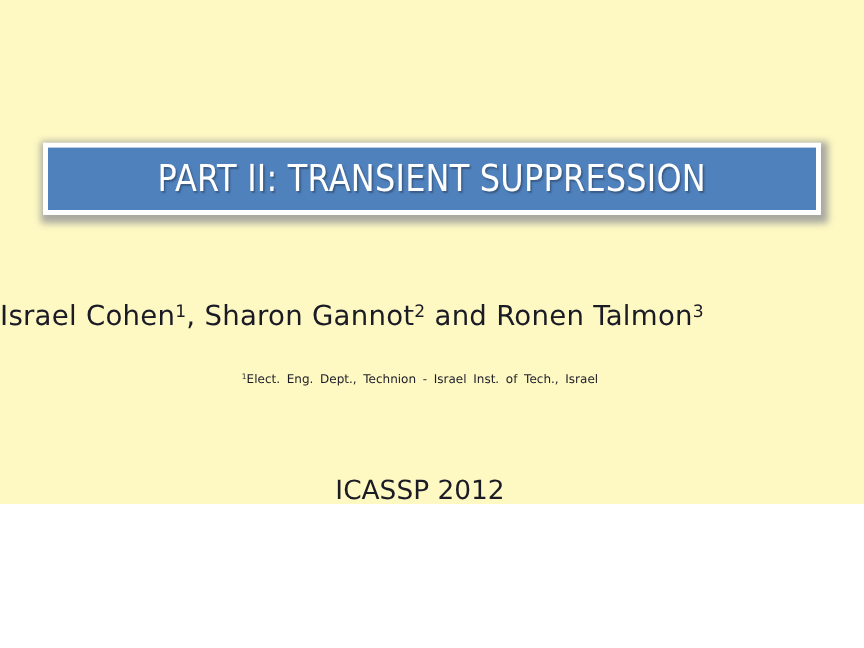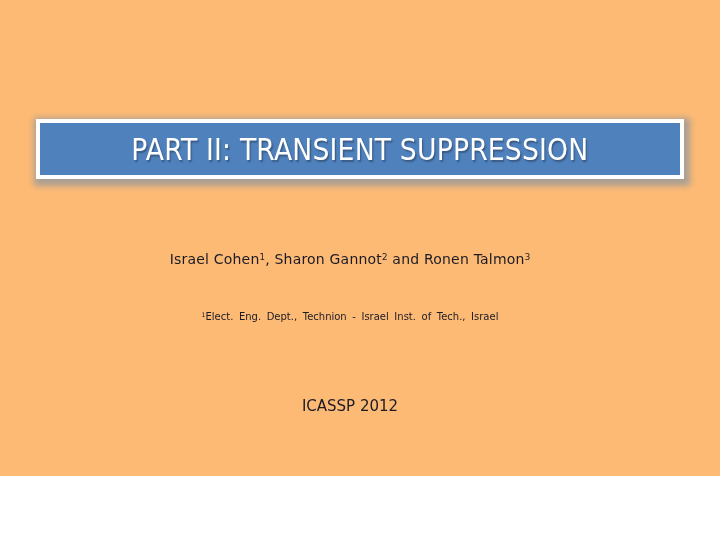--- a/index.html
+++ b/index.html
@@ -13,22 +13,22 @@
     font-family: "DejaVu Sans", sans-serif;
     overflow: hidden;
     position: relative;
   }
 
   .slide {
     position: absolute;
     left: 0;
     top: 0;
     width: 720px;
-    height: 476px;
-    background: #fdba74;
+    height: 420px;
+    background: #fef9c3;
   }
 
   
   .banner-wrap {
     position: absolute;
     left: 30px;
     top: 114px;
     width: 660px;
     height: 72px;
   }
@@ -78,22 +78,21 @@
     transform-origin: center center;
     white-space: nowrap;
     text-shadow: 1.5px 1.5px 1.4px rgba(40, 60, 85, 0.55);
   }
 
   .authors {
     position: absolute;
     top: 251px;
     left: 0;
     width: 700px;
-    text-align: center;
-    font-size: 14px;
+    font-size: 23px;
     line-height: 1.2;
     letter-spacing: 0.2px;
     color: #1b1b26;
     white-space: nowrap;
   }
 
   .affiliations {
     position: absolute;
     top: 310px;
     left: 0;
@@ -110,21 +109,21 @@
   .aff-line.wide {
     word-spacing: 2.4px;
   }
 
   .venue {
     position: absolute;
     top: 397px;
     left: 0;
     width: 700px;
     text-align: center;
-    font-size: 15px;
+    font-size: 22px;
     line-height: 1.2;
     color: #1b1b26;
     white-space: nowrap;
   }
 
   sup {
     font-size: 0.62em;
     vertical-align: baseline;
     position: relative;
     top: -0.52em;

